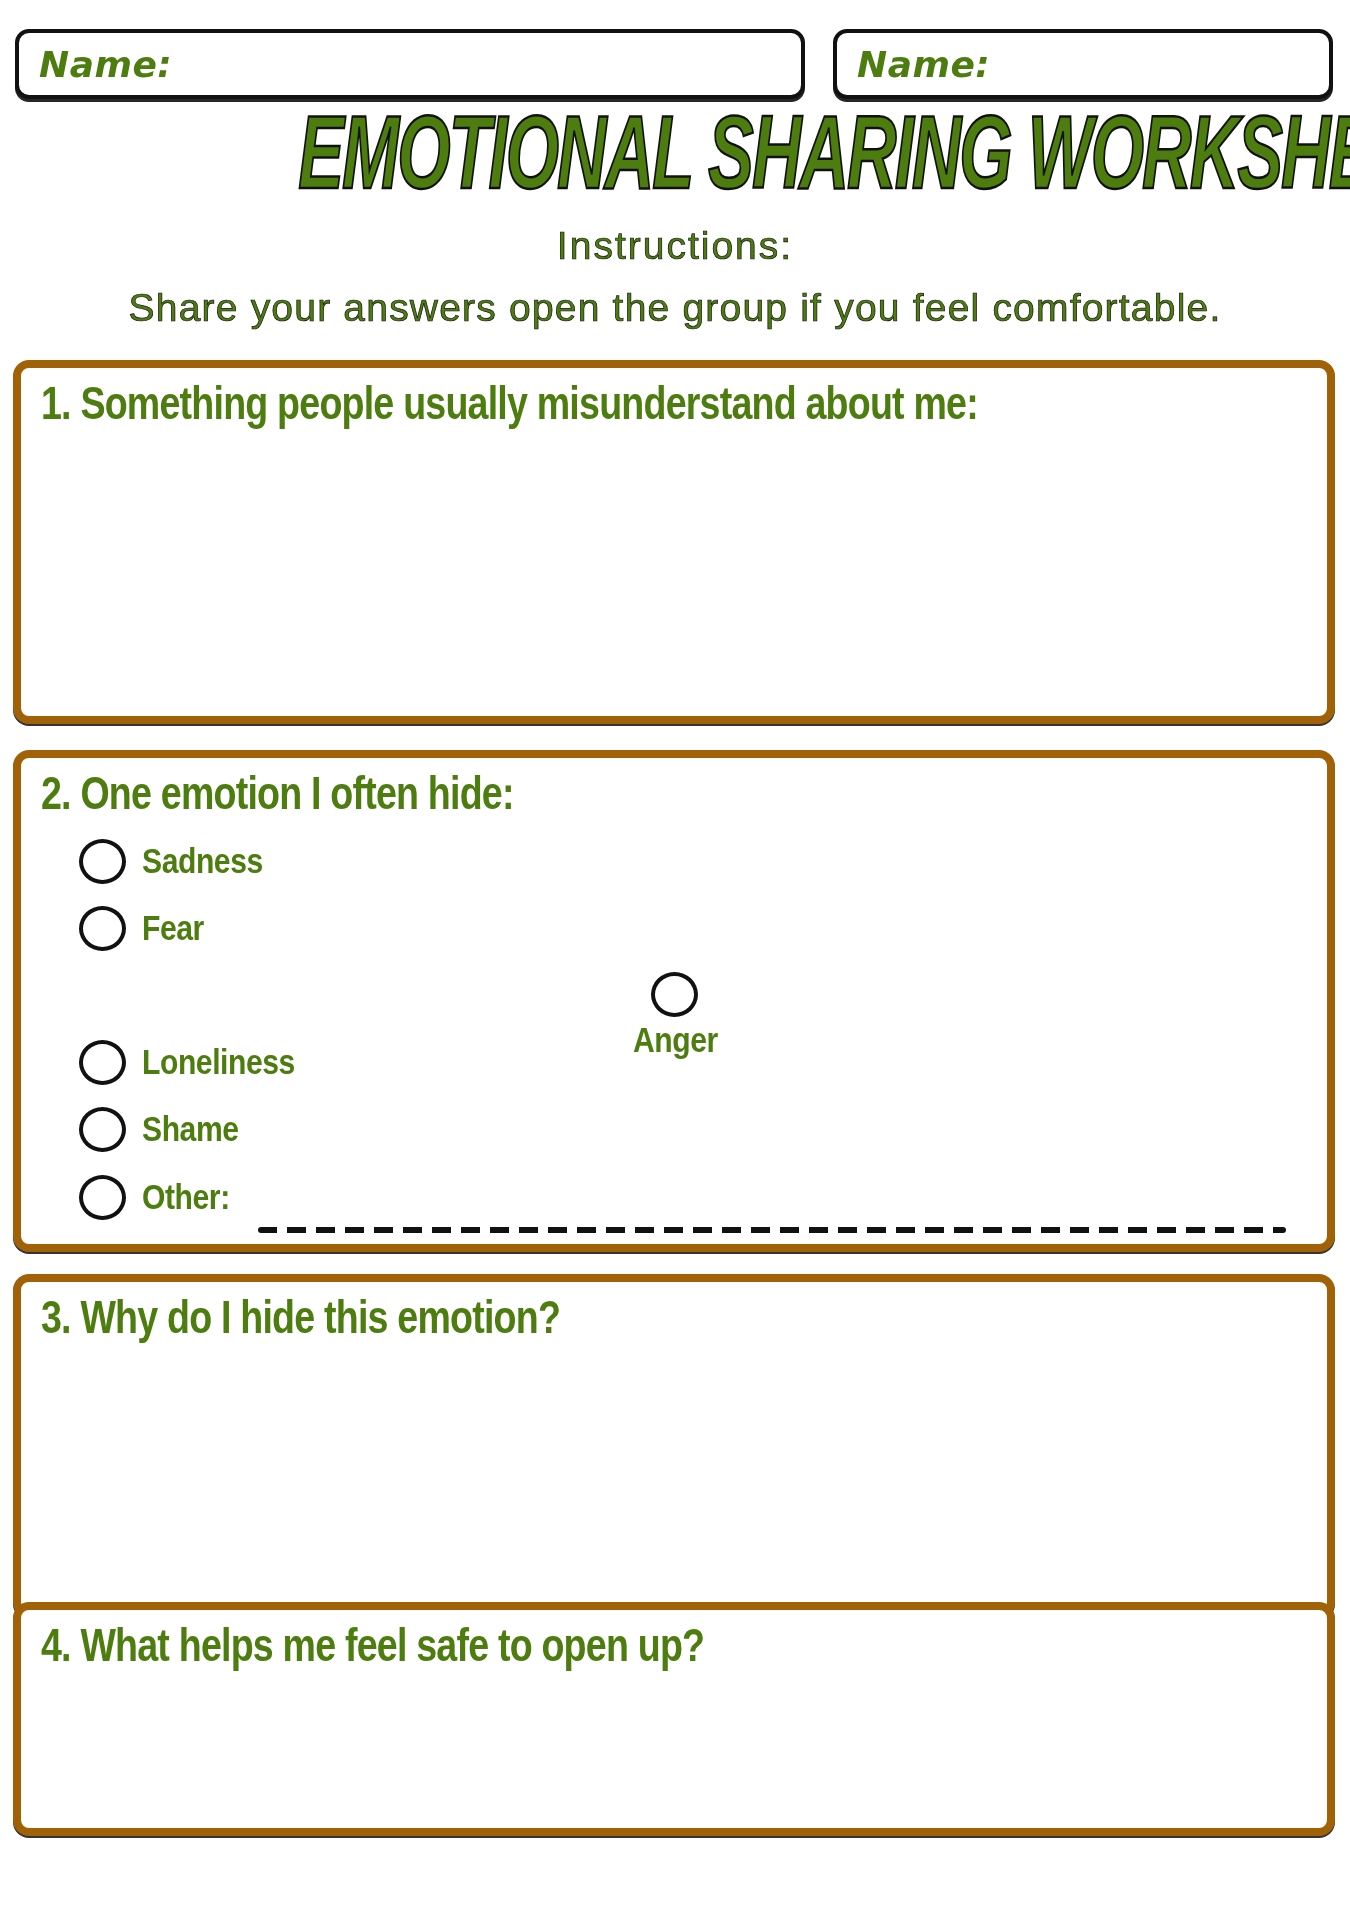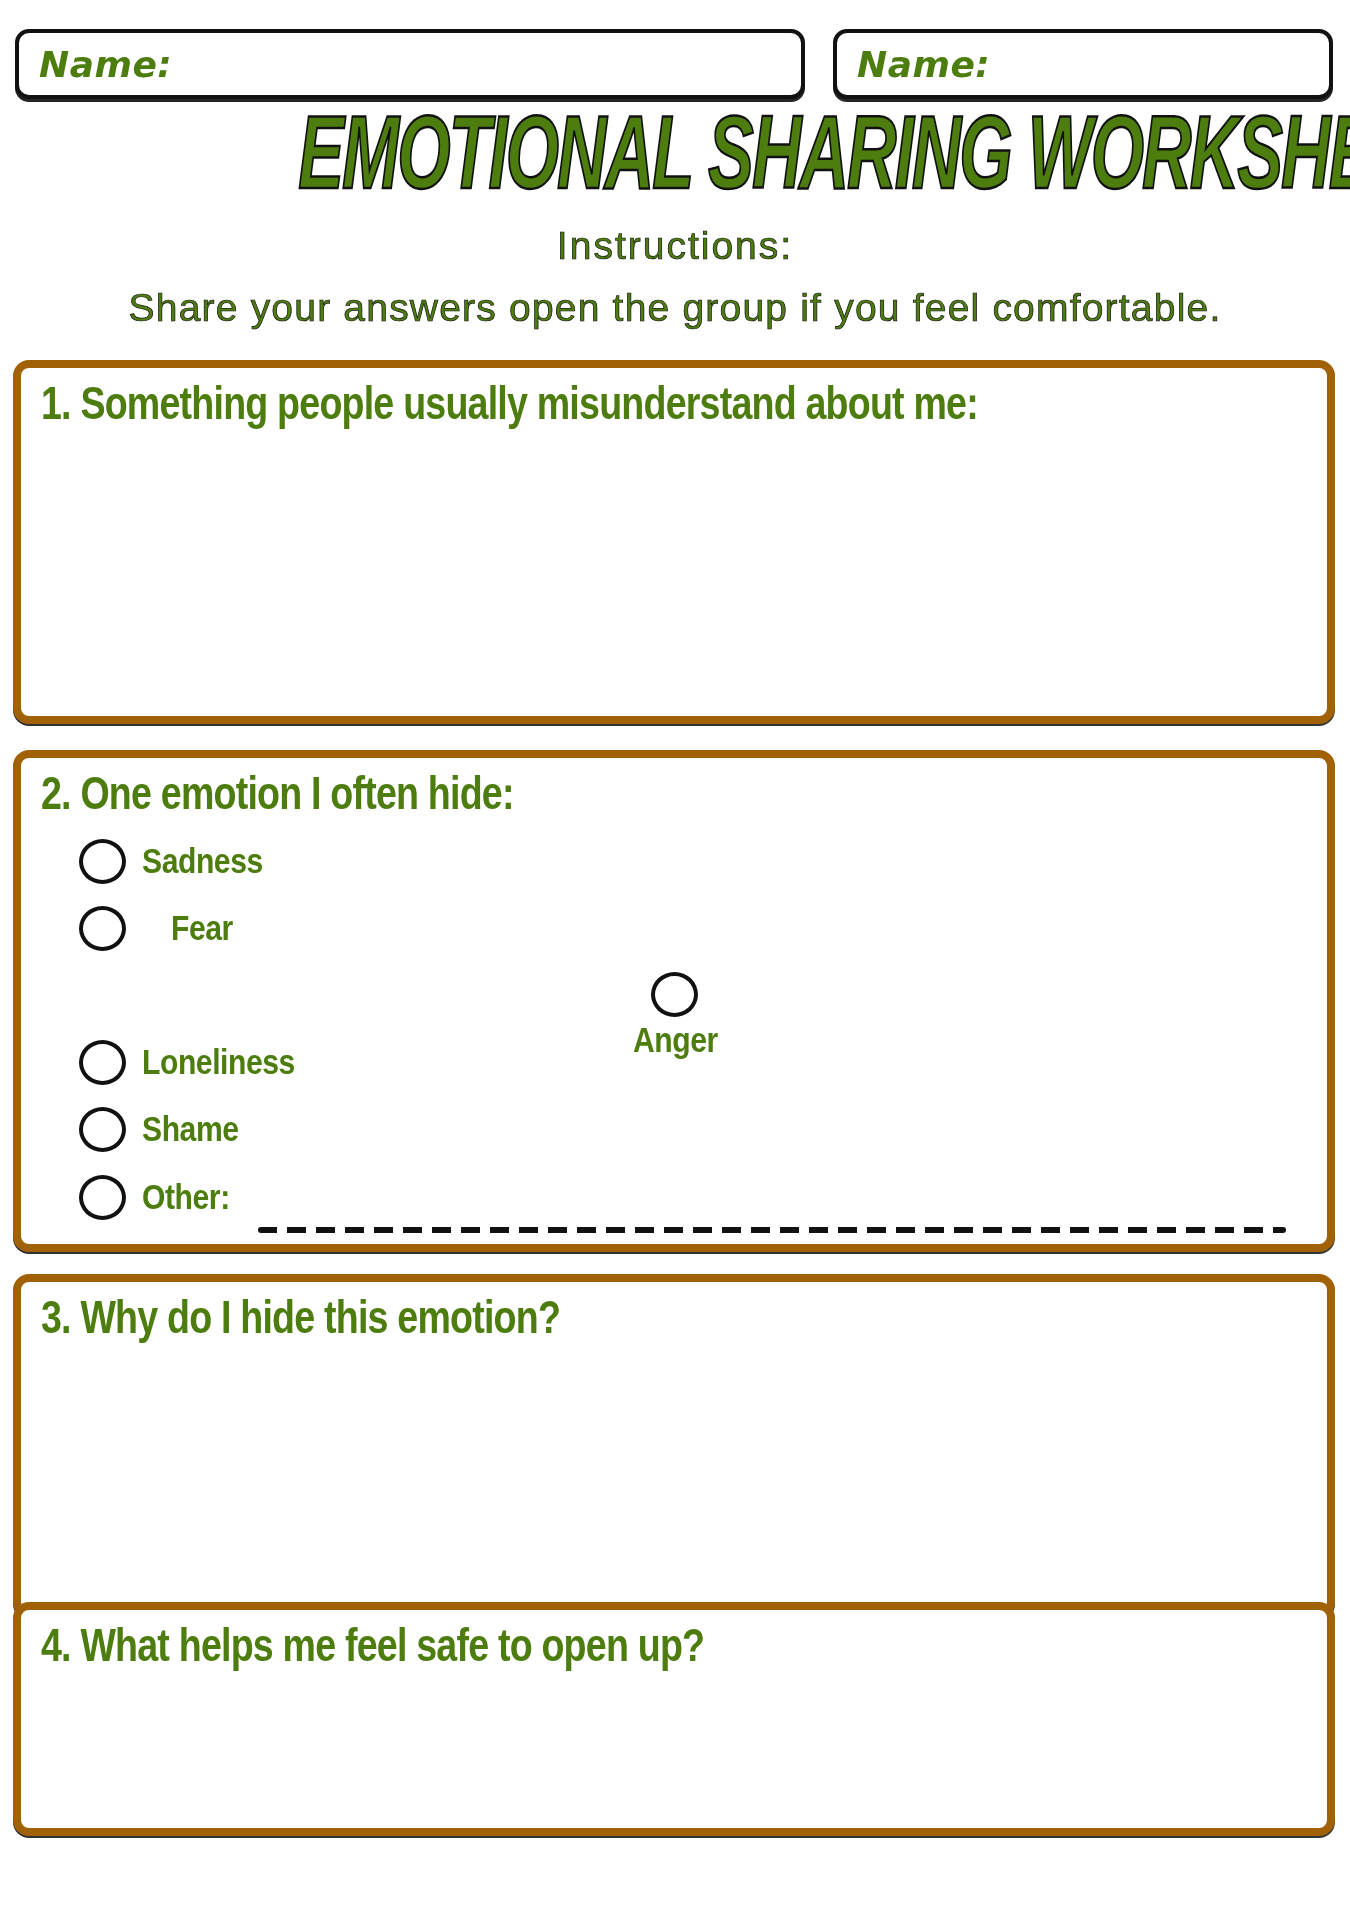--- a/index.html
+++ b/index.html
@@ -184,21 +184,21 @@
   <div class="section-box" id="section-2">
     <div class="section-heading">
       <span>2. One emotion I often hide:</span>
     </div>
 
     <div class="opt-row" style="top:80px;">
       <div class="radio-circle"></div>
       <div class="opt-label"><span>Sadness</span></div>
     </div>
 
-    <div class="opt-row" style="top:147px;gap:29px;">
+    <div class="opt-row" style="top:147px;">
       <div class="radio-circle"></div>
       <div class="opt-label"><span>Fear</span></div>
     </div>
 
     <div class="opt-row" style="top:214px;flex-direction:column;">
       <div class="radio-circle"></div>
       <div class="opt-label"><span>Anger</span></div>
     </div>
 
     <div class="opt-row" style="top:281px;">

